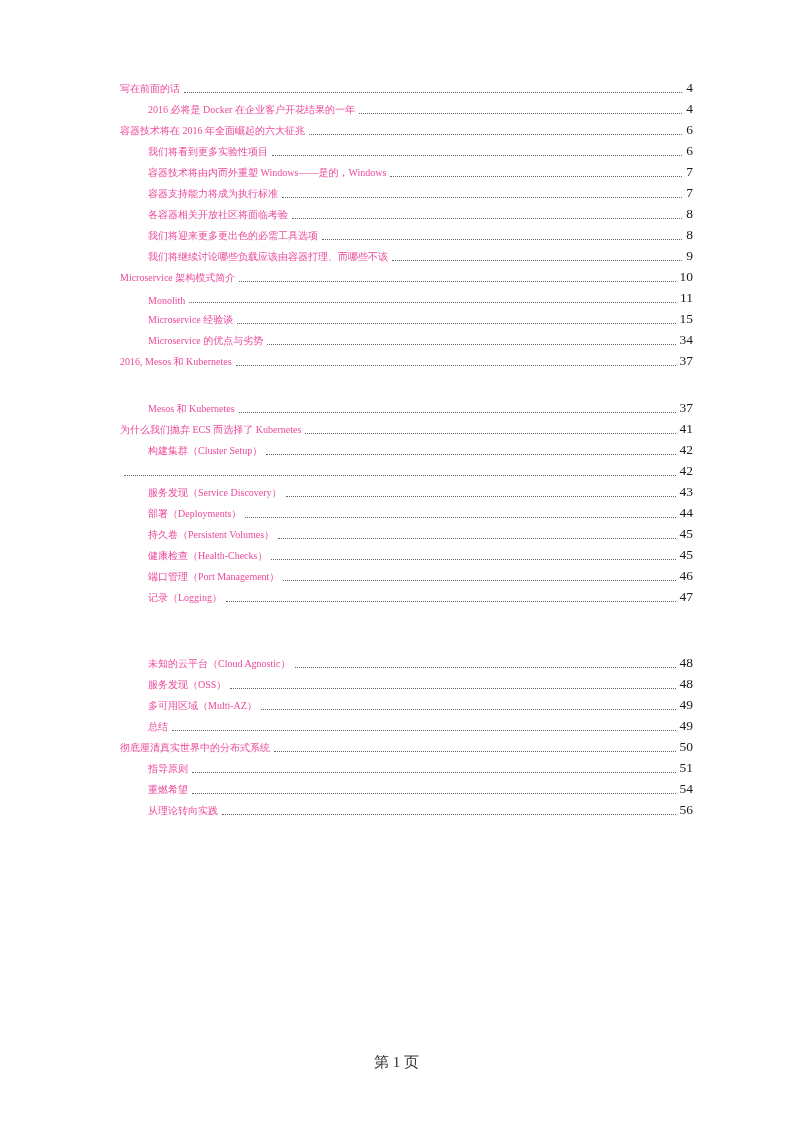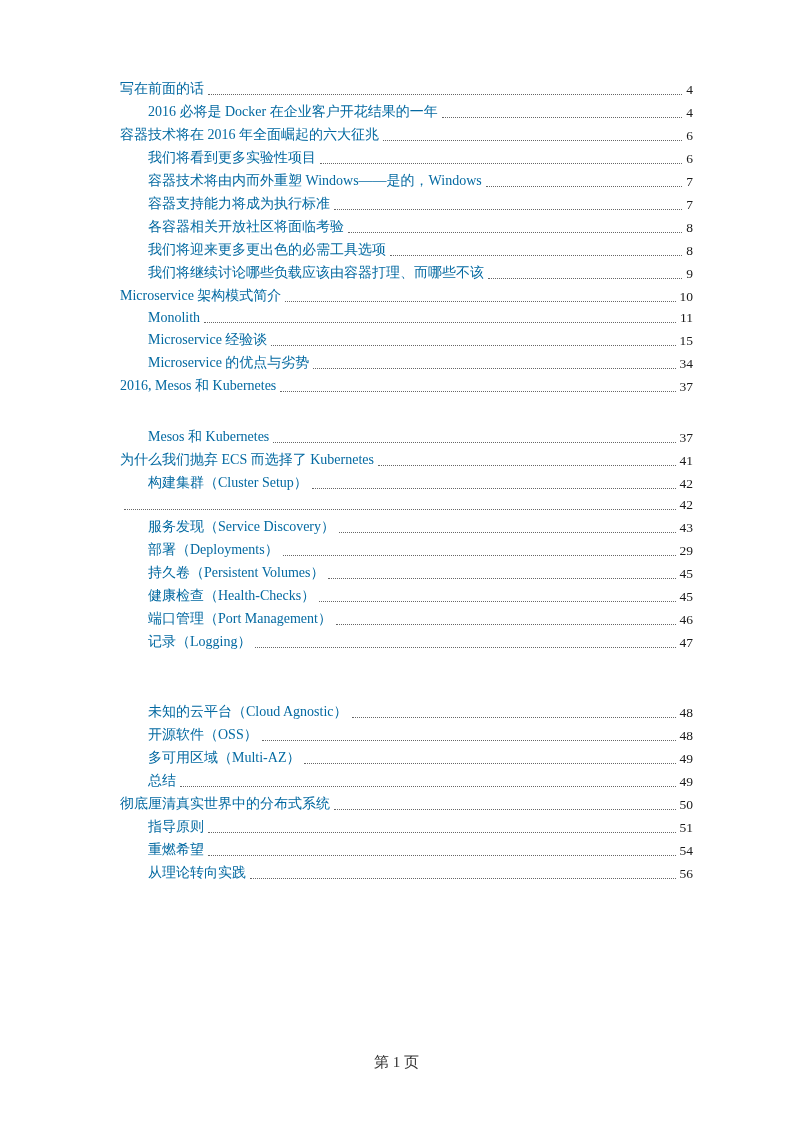--- a/index.html
+++ b/index.html
@@ -27,22 +27,22 @@
 
     .toc-row {
       display: flex;
       align-items: flex-end;
       margin-bottom: 5px;
       width: 100%;
     }
 
     .toc-row .title {
       white-space: nowrap;
-      font-size: 14px;
-      color: #0369a1;
+      font-size: 10px;
+      color: #ec4899;
       flex-shrink: 0;
     }
 
     .toc-row .dots {
       flex: 1;
       border-bottom: 1px dotted #666;
       margin: 0 4px 3px 4px;
       min-width: 10px;
     }
 
@@ -158,21 +158,21 @@
         <span class="page-num">42</span>
       </div>
       <div class="toc-row">
         <span class="title" style="padding-left: 28px;">服务发现（Service Discovery）</span>
         <div class="dots"></div>
         <span class="page-num">43</span>
       </div>
       <div class="toc-row">
         <span class="title" style="padding-left: 28px;">部署（Deployments）</span>
         <div class="dots"></div>
-        <span class="page-num">29</span>
+        <span class="page-num">44</span>
       </div>
       <div class="toc-row">
         <span class="title" style="padding-left: 28px;">持久卷（Persistent Volumes）</span>
         <div class="dots"></div>
         <span class="page-num">45</span>
       </div>
       <div class="toc-row">
         <span class="title" style="padding-left: 28px;">健康检查（Health-Checks）</span>
         <div class="dots"></div>
         <span class="page-num">45</span>
@@ -186,21 +186,21 @@
         <span class="title" style="padding-left: 28px;">记录（Logging）</span>
         <div class="dots"></div>
         <span class="page-num">47</span>
       </div>
       <div class="toc-row">
         <span class="title" style="padding-left: 28px; margin-top: 47px;">未知的云平台（Cloud Agnostic）</span>
         <div class="dots"></div>
         <span class="page-num">48</span>
       </div>
       <div class="toc-row">
-        <span class="title" style="padding-left: 28px;">开源软件（OSS）</span>
+        <span class="title" style="padding-left: 28px;">服务发现（OSS）</span>
         <div class="dots"></div>
         <span class="page-num">48</span>
       </div>
       <div class="toc-row">
         <span class="title" style="padding-left: 28px;">多可用区域（Multi-AZ）</span>
         <div class="dots"></div>
         <span class="page-num">49</span>
       </div>
       <div class="toc-row">
         <span class="title" style="padding-left: 28px;">总结</span>

